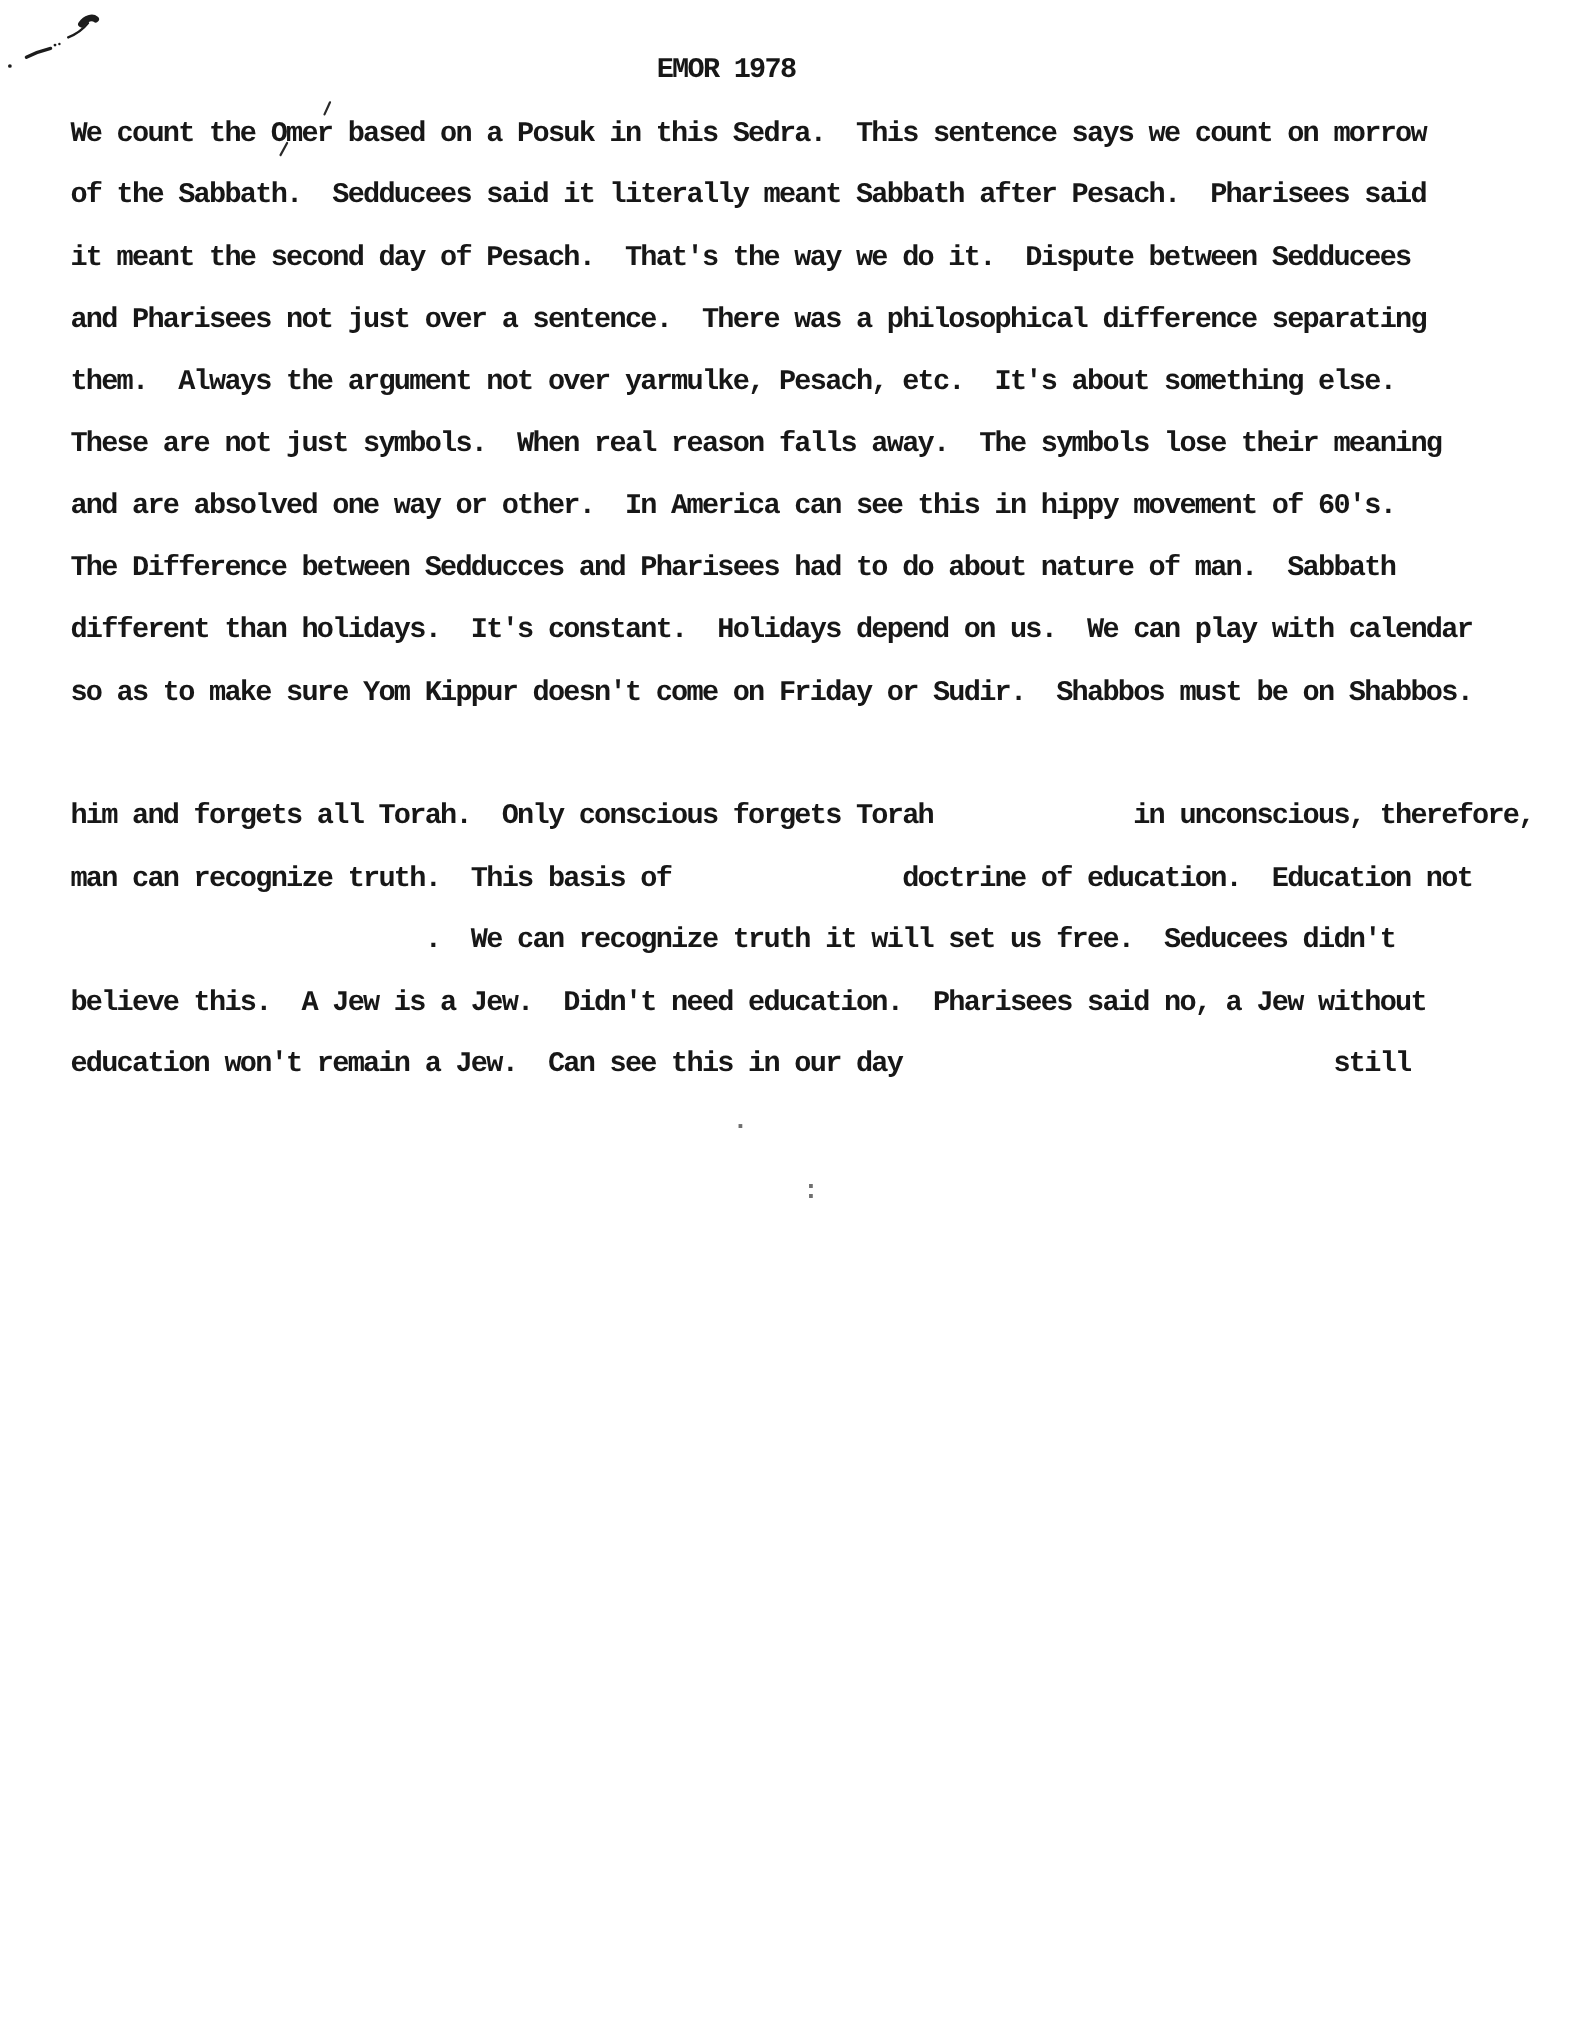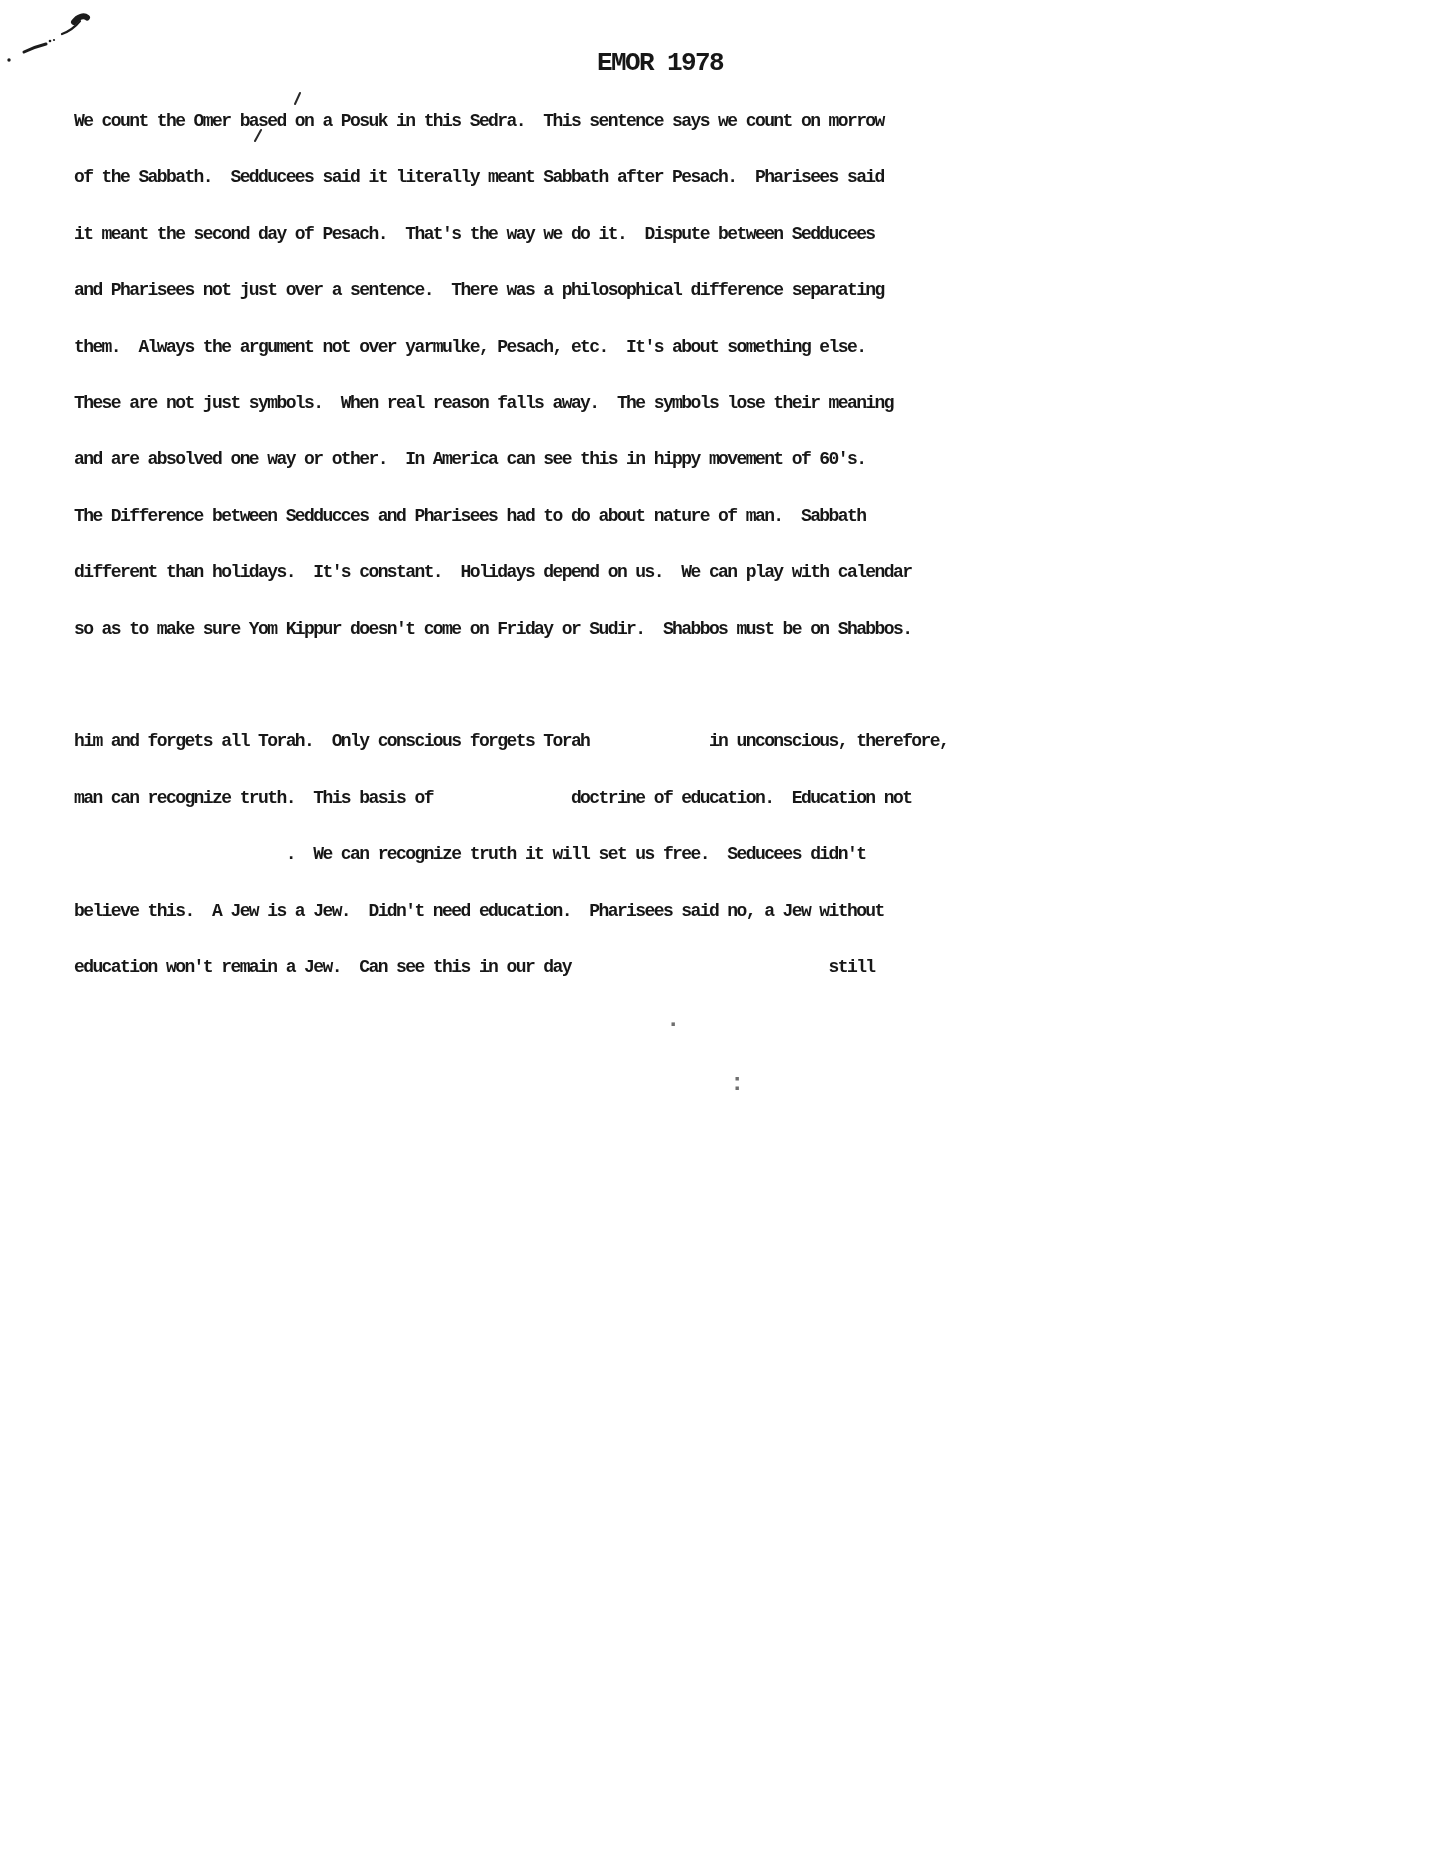--- a/index.html
+++ b/index.html
@@ -22,22 +22,22 @@
     position: absolute;
     left: 597px;
     top: 50px;
     font-size: 26px;
     line-height: 26px;
     letter-spacing: -1.6px;
     white-space: pre;
   }
   .tline {
     position: absolute;
-    left: 74px;
-    font-size: 18px;
+    left: 64px;
+    font-size: 26px;
     line-height: 26px;
     letter-spacing: -1.6px;
     white-space: pre;
   }
   .stray {
     position: absolute;
     font-size: 24px;
     line-height: 24px;
     letter-spacing: 0;
     white-space: pre;

